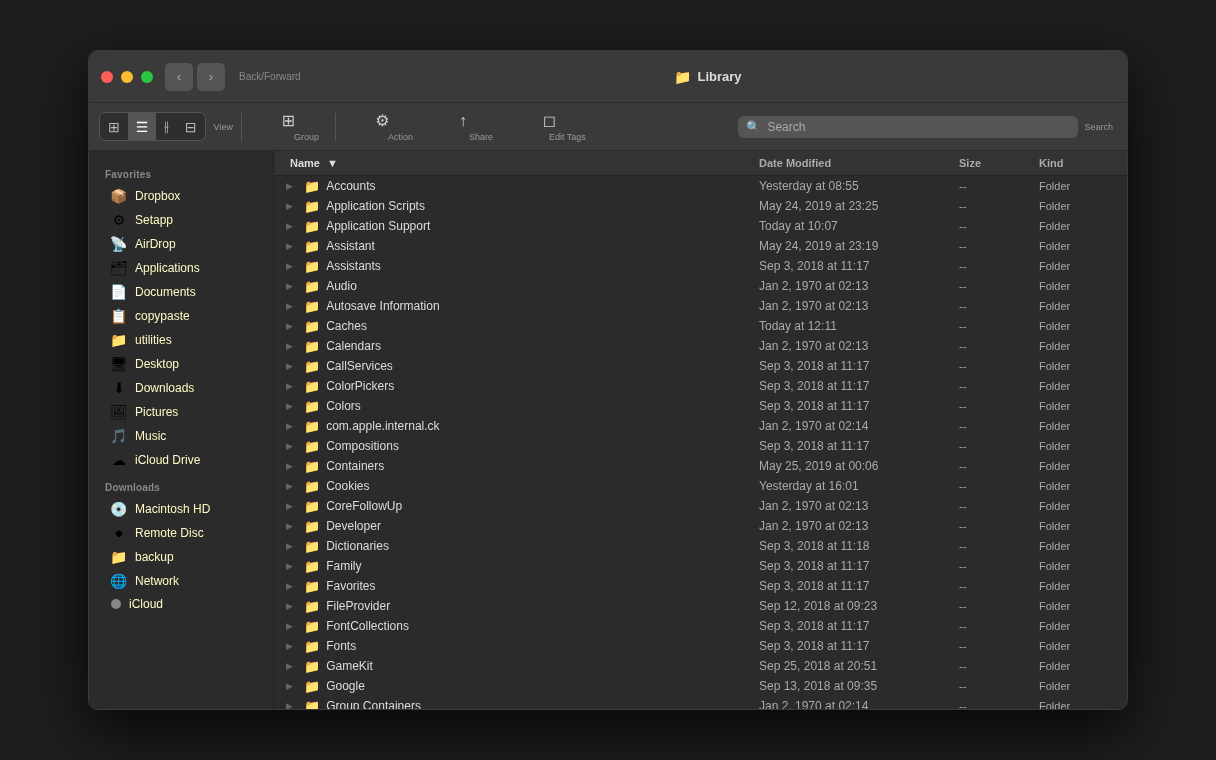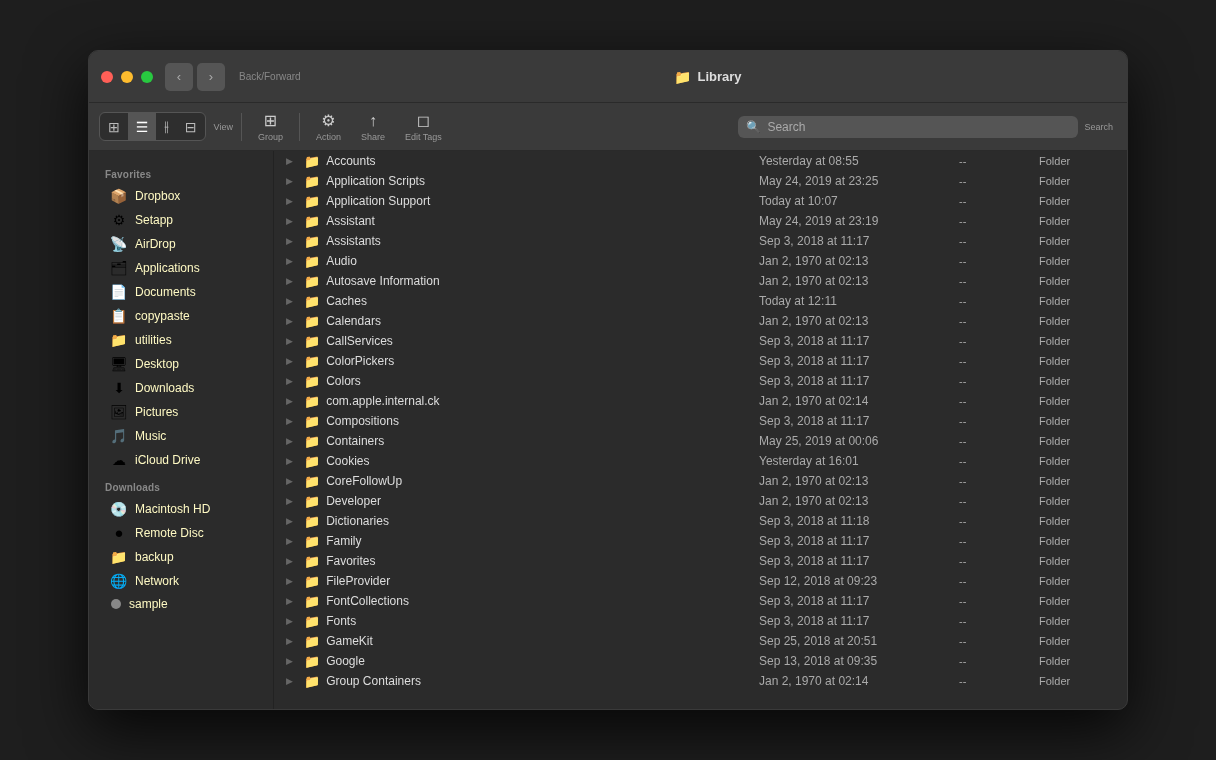--- a/index.html
+++ b/index.html
@@ -100,20 +100,21 @@
       cursor: pointer;
       gap: 2px;
     }
     .tool-icon {
       font-size: 16px;
       color: #ccc;
     }
     .tool-label {
       font-size: 9px;
       color: #999;
+      margin-left: 36px;
     }
     .view-btn-group {
       display: flex;
       background: #2e2e2e;
       border-radius: 6px;
       overflow: hidden;
       border: 1px solid #555;
     }
     .view-btn {
       padding: 5px 8px;
@@ -414,25 +415,33 @@
         <span class="sidebar-icon">📁</span>
         <span class="sidebar-item-label">backup</span>
       </div>
       <div class="sidebar-item">
         <span class="sidebar-icon">🌐</span>
         <span class="sidebar-item-label">Network</span>
       </div>
 
       <div class="sidebar-item">
         <span class="tag-dot" style="background:#888;"></span>
-        <span class="sidebar-item-label">sample</span>
+        <span class="sidebar-item-label">iCloud</span>
       </div>
     </div>
 
     <div class="file-list">
+      <div class="list-header">
+        <div class="list-header-cell active">
+          Name <span class="sort-indicator">▼</span>
+        </div>
+        <div class="list-header-cell">Date Modified</div>
+        <div class="list-header-cell">Size</div>
+        <div class="list-header-cell">Kind</div>
+      </div>
       <div class="list-body" id="list-body">
       <div class="list-row">
     <div class="row-name">
       <span class="row-arrow">▶</span>
       <span class="folder-icon">📁</span>
       <span>Accounts</span>
     </div>
     <div class="row-date">Yesterday at 08:55</div>
     <div class="row-size">--</div>
     <div class="row-kind">Folder</div>

